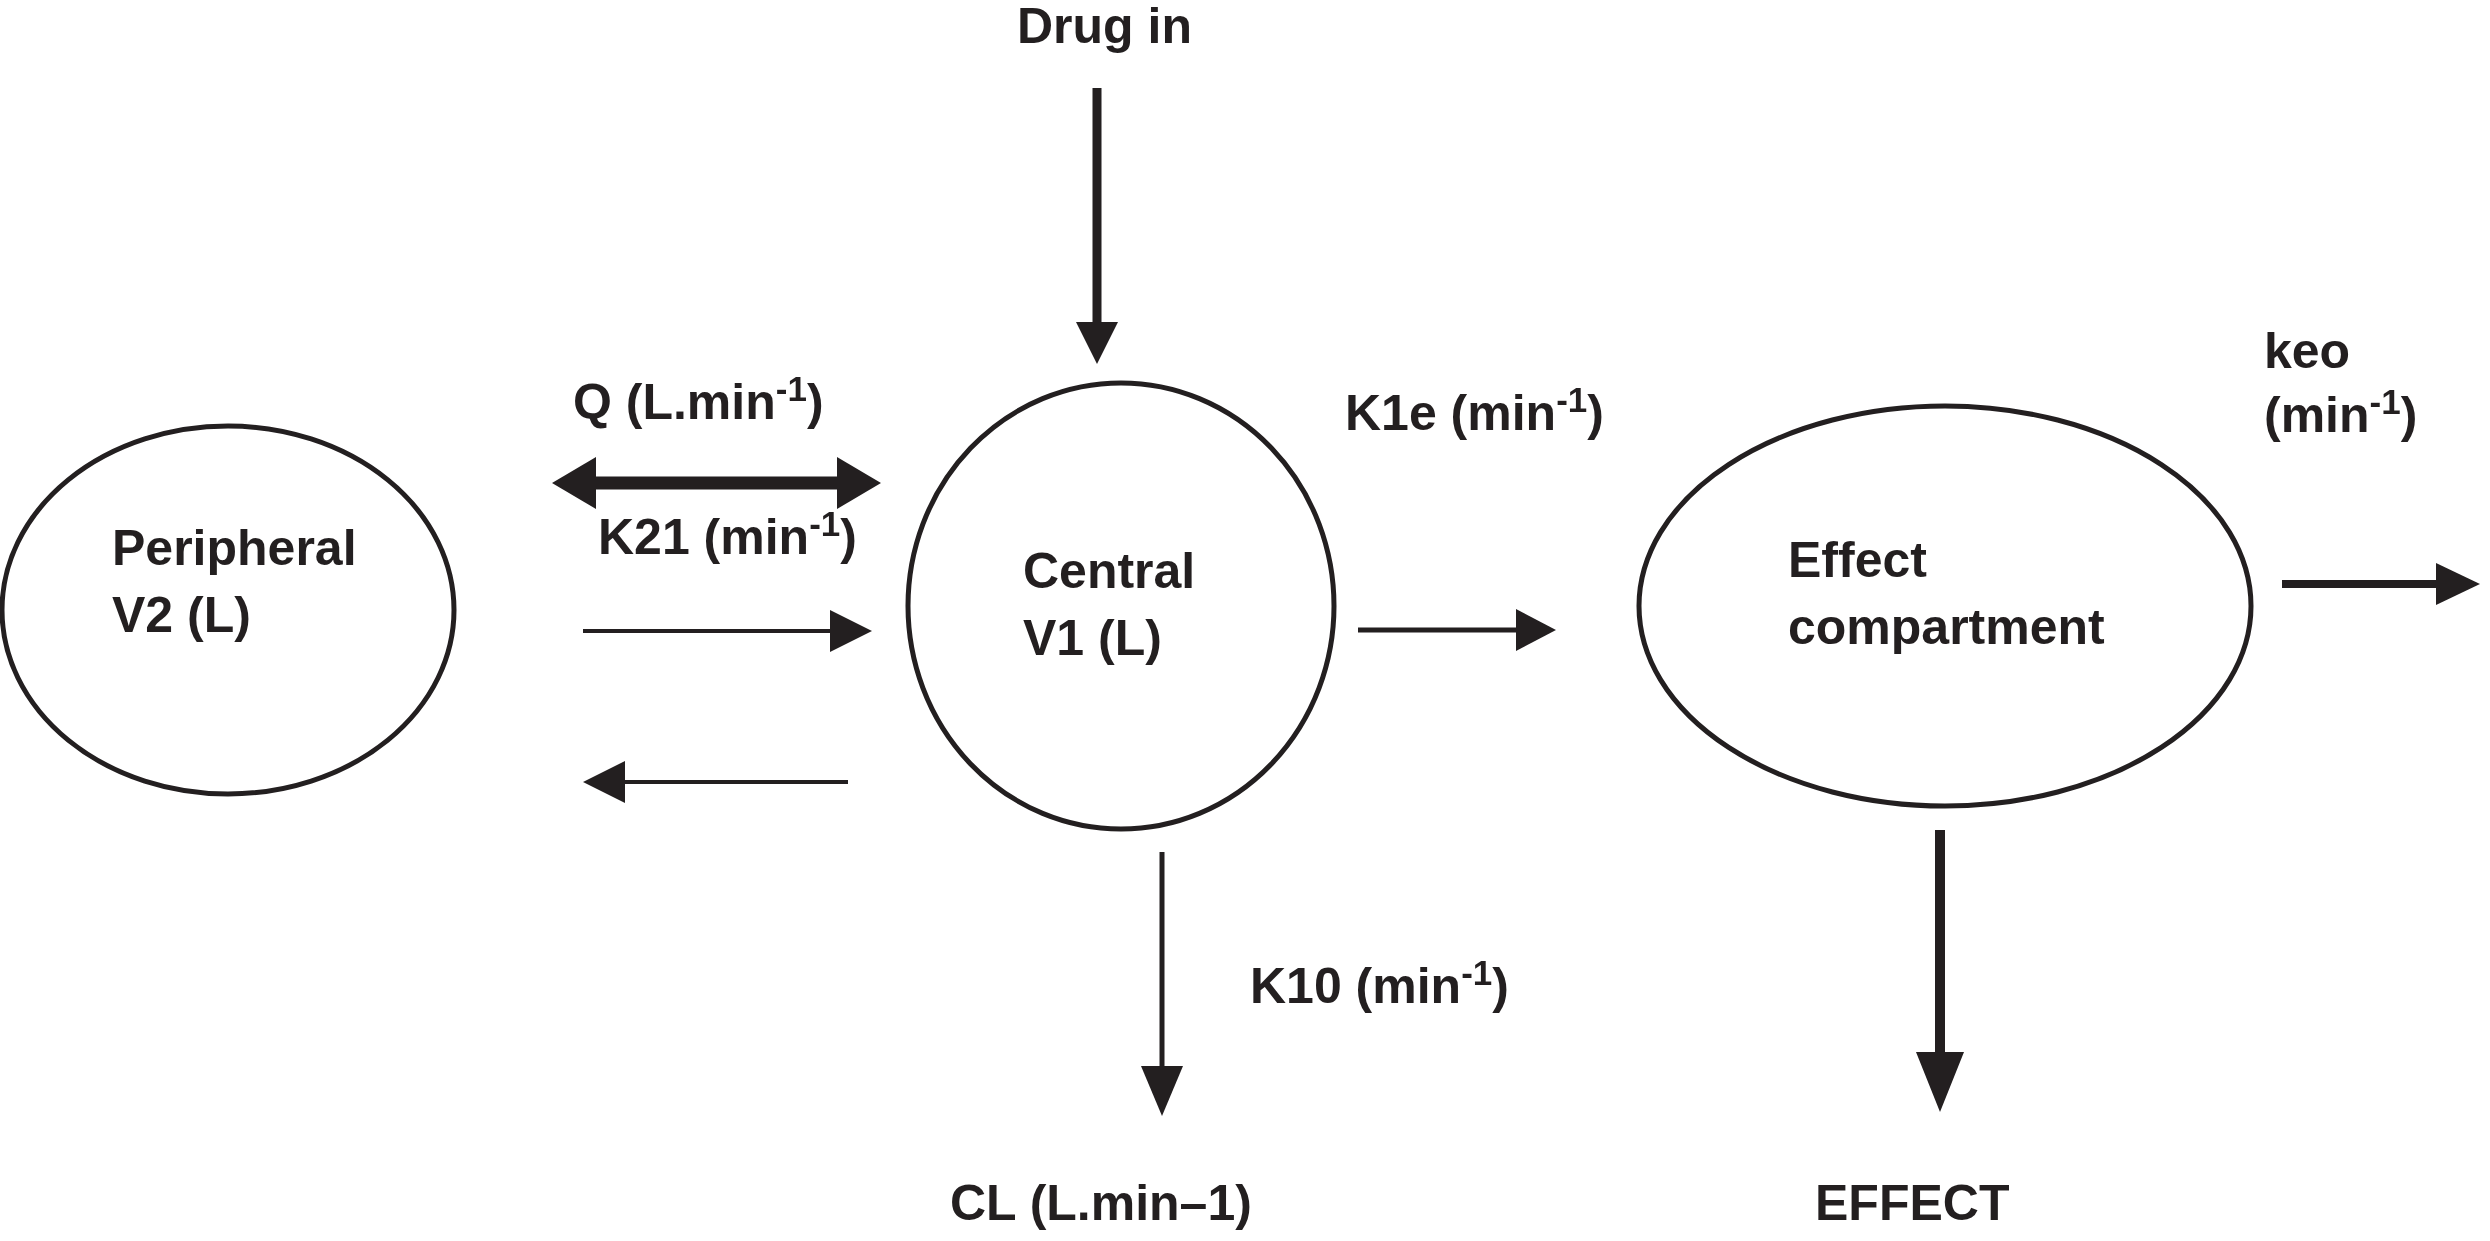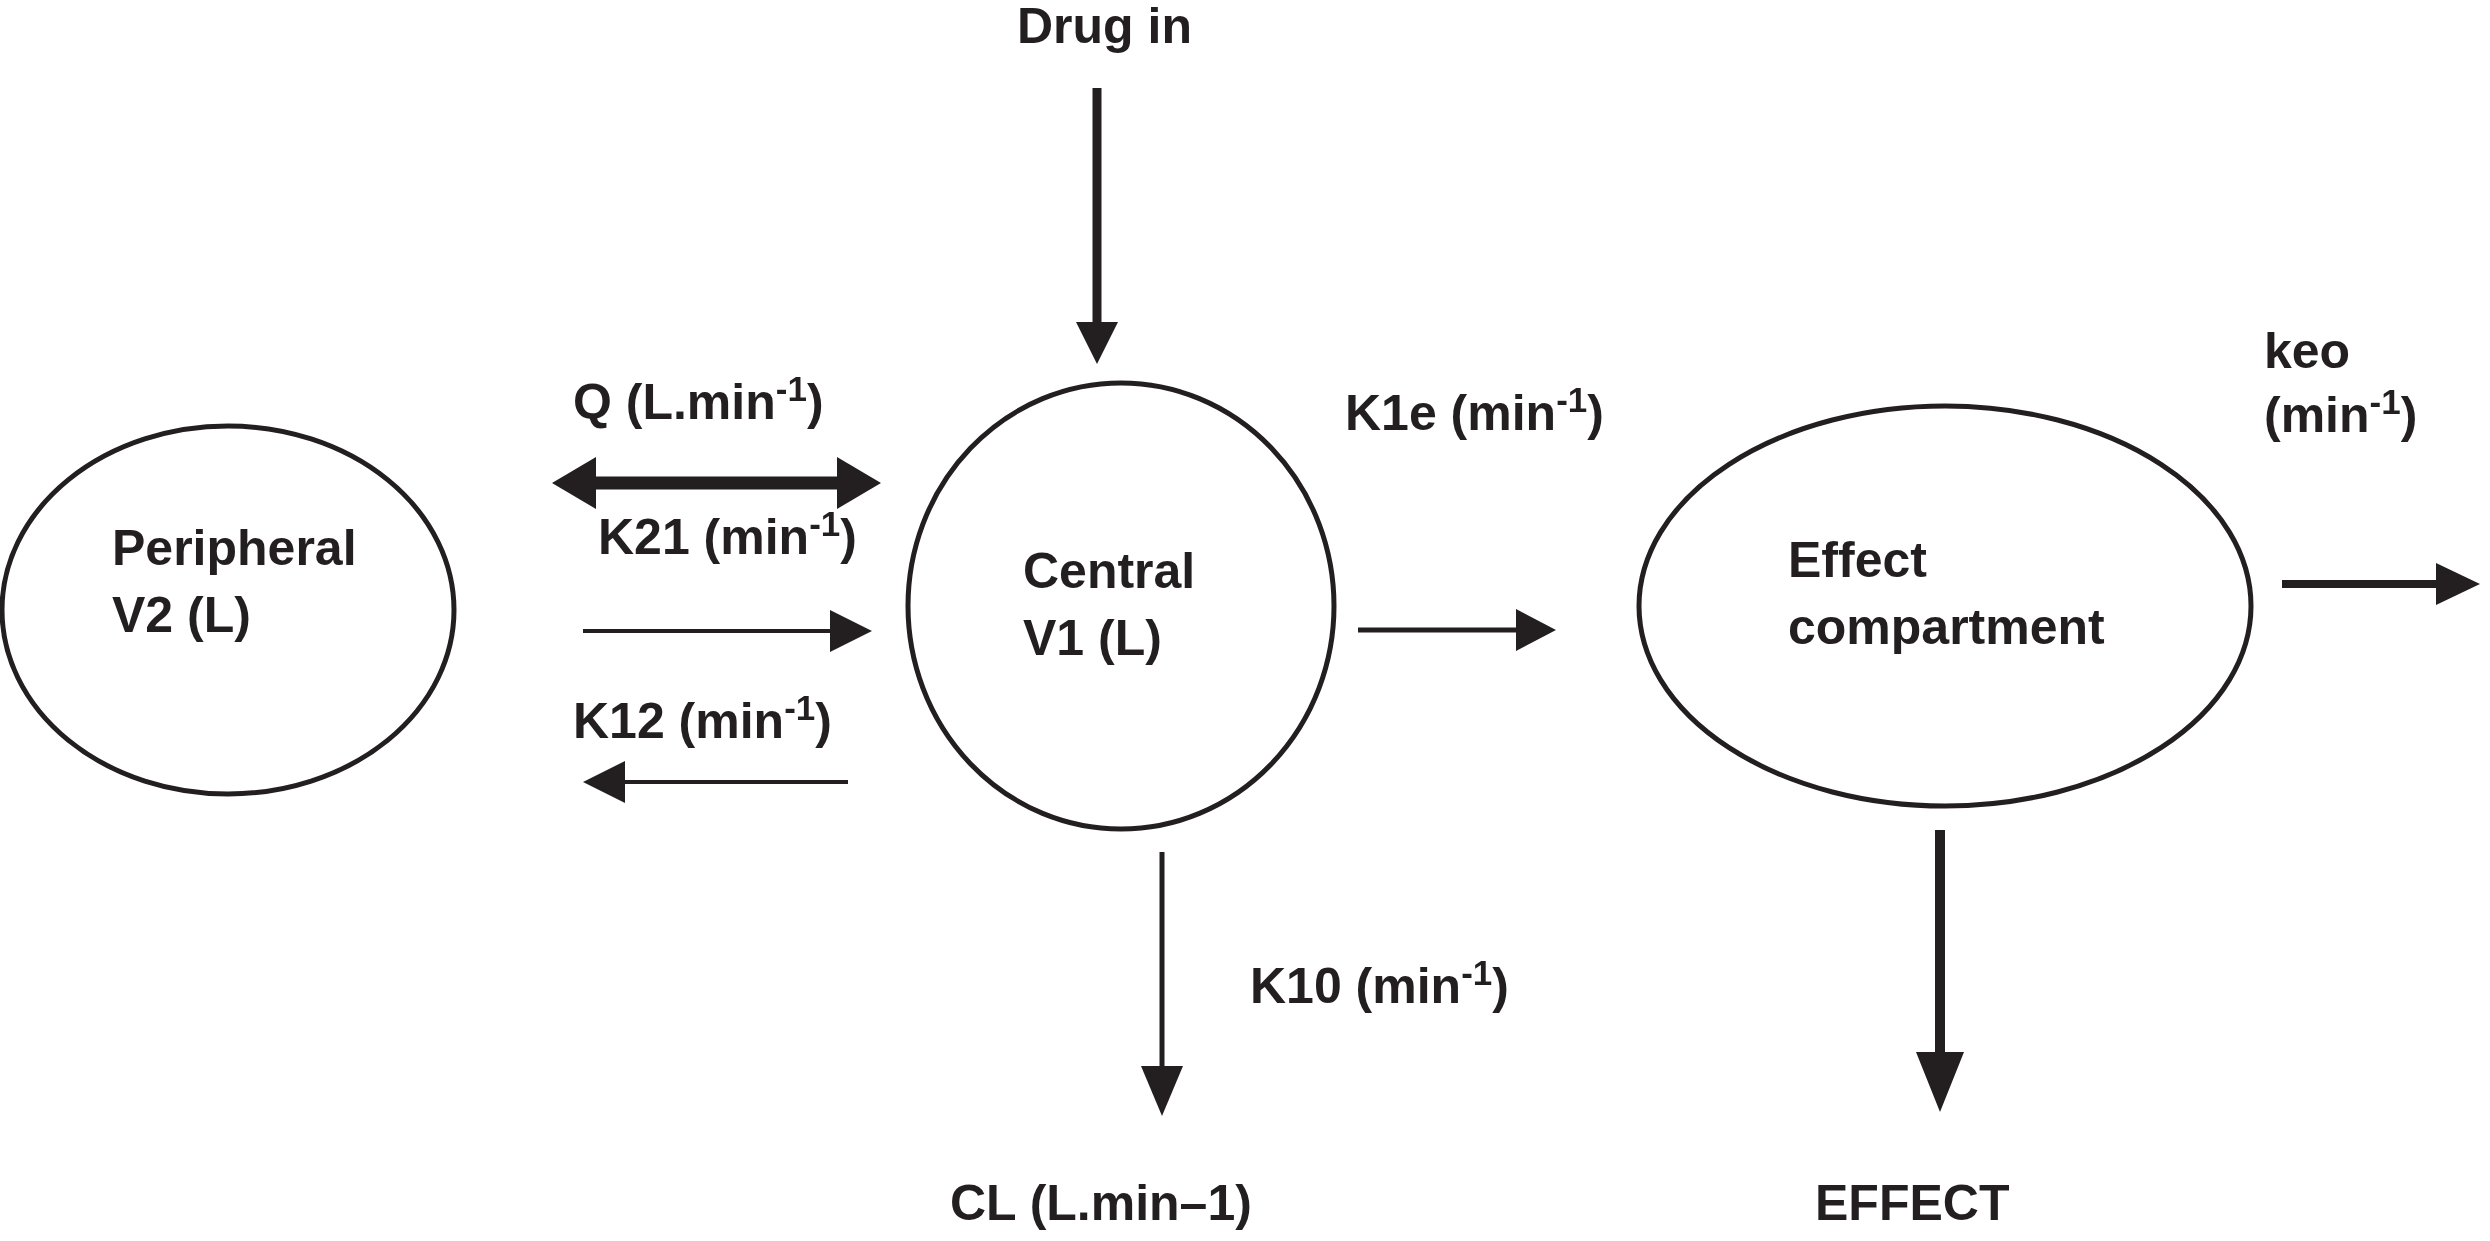--- a/index.html
+++ b/index.html
@@ -112,23 +112,20 @@
   </div>
 
   <div class="lbl" style="left:573px; top:326px;margin-top:44px;">
     <span>Q (L.min</span><span class="sup">-1</span><span>)</span>
   </div>
 
   <div class="lbl" style="left:573px; top:505px;margin-left:25px;">
     <span>K21 (min</span><span class="sup">-1</span><span>)</span>
   </div>
 
-  <div class="lbl" style="left:573px; top:689px;">
-    <span>K12 (min</span><span class="sup">-1</span><span>)</span>
-  </div>
 
   <div class="lbl" style="left:1345px; top:381px;">
     <span>K1e (min</span><span class="sup">-1</span><span>)</span>
   </div>
 
   <div class="lbl" style="left:2264px; top:279px;margin-top:40px;">
     <div>keo</div>
     <div>
       <span>(min</span><span class="sup">-1</span><span>)</span>
     </div>

